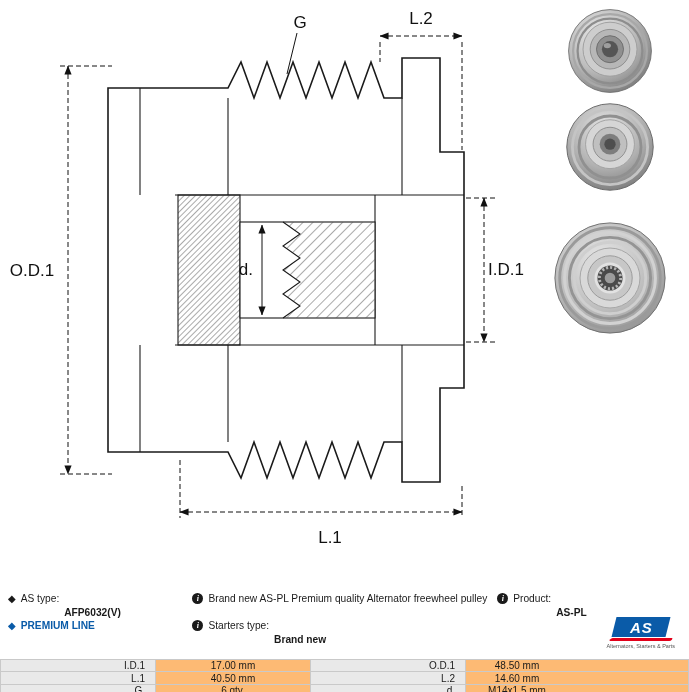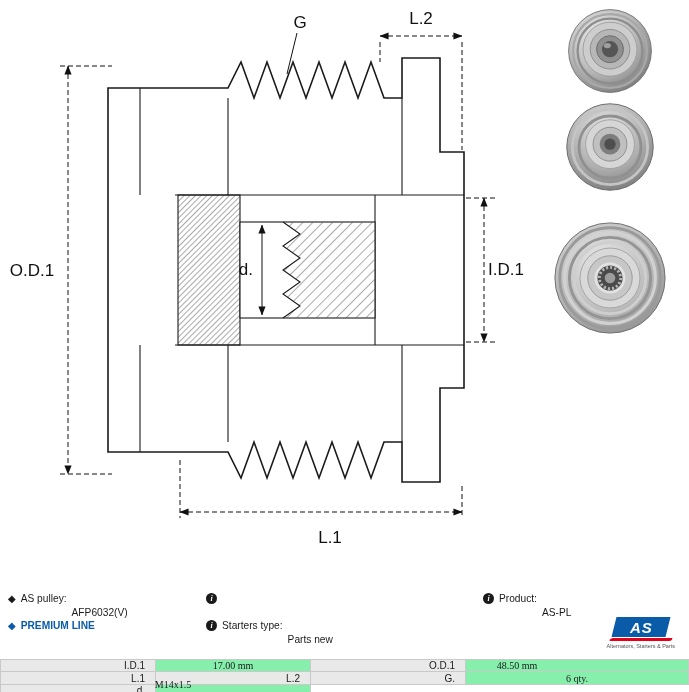--- a/index.html
+++ b/index.html
@@ -23,21 +23,21 @@
   .photo3 { margin-top:26px; }
 
   .info { margin-top:38px; padding:0 8px; display:flex; gap:10px; font-size:10.2px; }
   .col-a { width:188px; }
   .col-b { flex:1; }
   .col-c { width:198px; }
   .info-row { display:flex; align-items:center; gap:5px; height:17px; white-space:nowrap; }
   .col-a .info-row + .info-row,
   .col-b .info-row + .info-row,
   .col-c .info-row + .info-row { margin-top:10px; }
-  .bold { font-weight:normal;margin-top:28px; }
+  .bold { font-weight:bold;margin-top:28px; }
   .i-icon {
     flex:0 0 auto; width:11px; height:11px; border-radius:50%;
     background:#1a1a1a; color:#fff; font-size:8px; font-weight:bold; font-style:italic;
     display:inline-flex; align-items:center; justify-content:center;
     font-family:"Liberation Serif", serif;
   }
   .diamond { font-size:10px; line-height:1; color:#1a1a1a; }
   .diamond.blue { color:#0a5ba8; }
   .premium-text { color:#0a5ba8; font-weight:bold; }
 
@@ -51,21 +51,21 @@
                transform:skewX(-40deg); border-radius:2px; }
   .as-tagline { font-size:5.5px; color:#555; margin-top:2px; white-space:nowrap; }
 
   .spec-table {
     margin-top:10px; display:grid; grid-template-columns:155px 155px 155px 1fr;
     border-top:1px solid #c9c9c9; border-left:1px solid #c9c9c9; font-size:10px;
   }
   .cell { border-right:1px solid #c9c9c9; border-bottom:1px solid #c9c9c9;
           height:12.4px; display:flex; align-items:center; }
   .lbl { background:#e9e9e9; justify-content:flex-end; padding-right:10px; }
-  .val { background:#86efac; justify-content:center;font-family:Liberation Serif, serif; }
+  .val { background:#fdba74; justify-content:center; }
   .val2 { padding-right:120px; }
 </style>
 </head>
 <body>
 
 <div class="page">
 
   <div class="top">
 
     <svg class="drawing" viewBox="0 0 530 552">
@@ -196,37 +196,38 @@
         <circle cx="60" cy="60" r="11" fill="none" stroke="#b5b5b5" stroke-width="3" stroke-dasharray="2.2 2.1"></circle>
         <circle cx="60" cy="60" r="5.5" fill="#9c9c9c"></circle>
       </svg>
     </div>
   </div>
 
   <div class="info">
     <div class="col-a">
       <div class="info-row">
         <span class="diamond">◆</span>
-        <span>AS pulley:</span>
+        <span>AS type:</span>
         <span class="bold">AFP6032(V)</span>
       </div>
       <div class="info-row">
         <span class="diamond blue">◆</span>
         <span class="premium-text">PREMIUM LINE</span>
       </div>
     </div>
 
     <div class="col-b">
       <div class="info-row">
         <span class="i-icon">i</span>
+        <span>Brand new AS-PL Premium quality Alternator freewheel pulley</span>
       </div>
       <div class="info-row">
         <span class="i-icon">i</span>
         <span>Starters type:</span>
-        <span class="bold">Parts new</span>
+        <span class="bold">Brand new</span>
       </div>
     </div>
 
     <div class="col-c">
       <div class="info-row">
         <span class="i-icon">i</span>
         <span>Product:</span>
         <span class="bold">AS-PL</span>
       </div>
       <div class="info-row logo-row">
@@ -241,21 +242,23 @@
     </div>
   </div>
 
   <div class="spec-table">
     <div class="cell lbl">I.D.1</div>
     <div class="cell val">17.00 mm</div>
     <div class="cell lbl">O.D.1</div>
     <div class="cell val val2">48.50 mm</div>
 
     <div class="cell lbl">L.1</div>
+    <div class="cell val">40.50 mm</div>
     <div class="cell lbl">L.2</div>
+    <div class="cell val val2">14.60 mm</div>
 
     <div class="cell lbl">G.</div>
     <div class="cell val">6 qty.</div>
     <div class="cell lbl">d.</div>
     <div class="cell val val2">M14x1.5 mm</div>
   </div>
 
 </div>
 
 </body></html>

